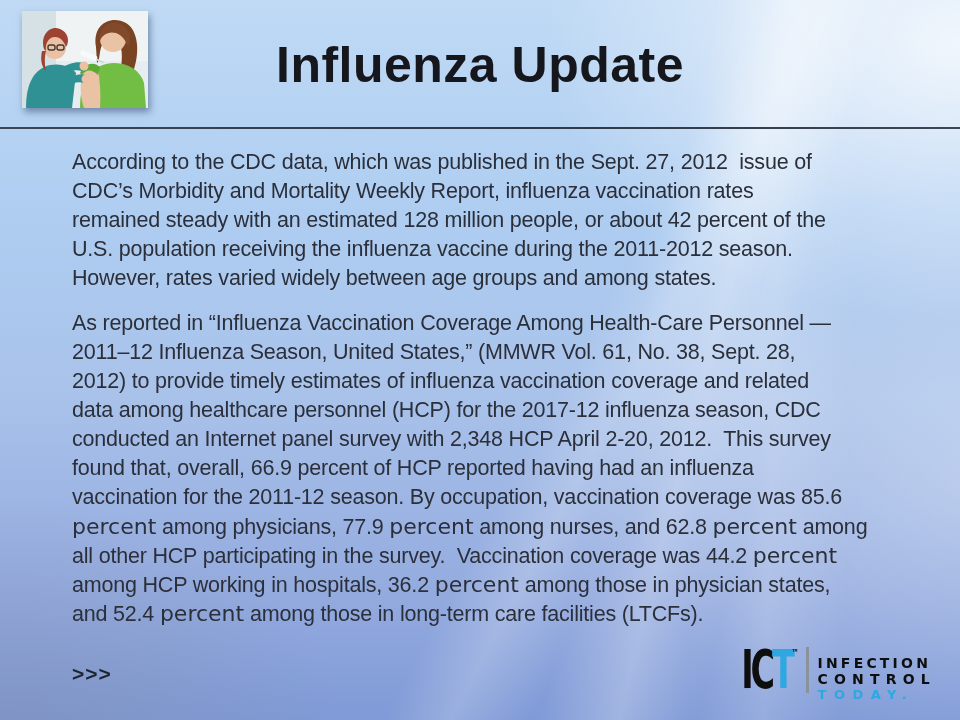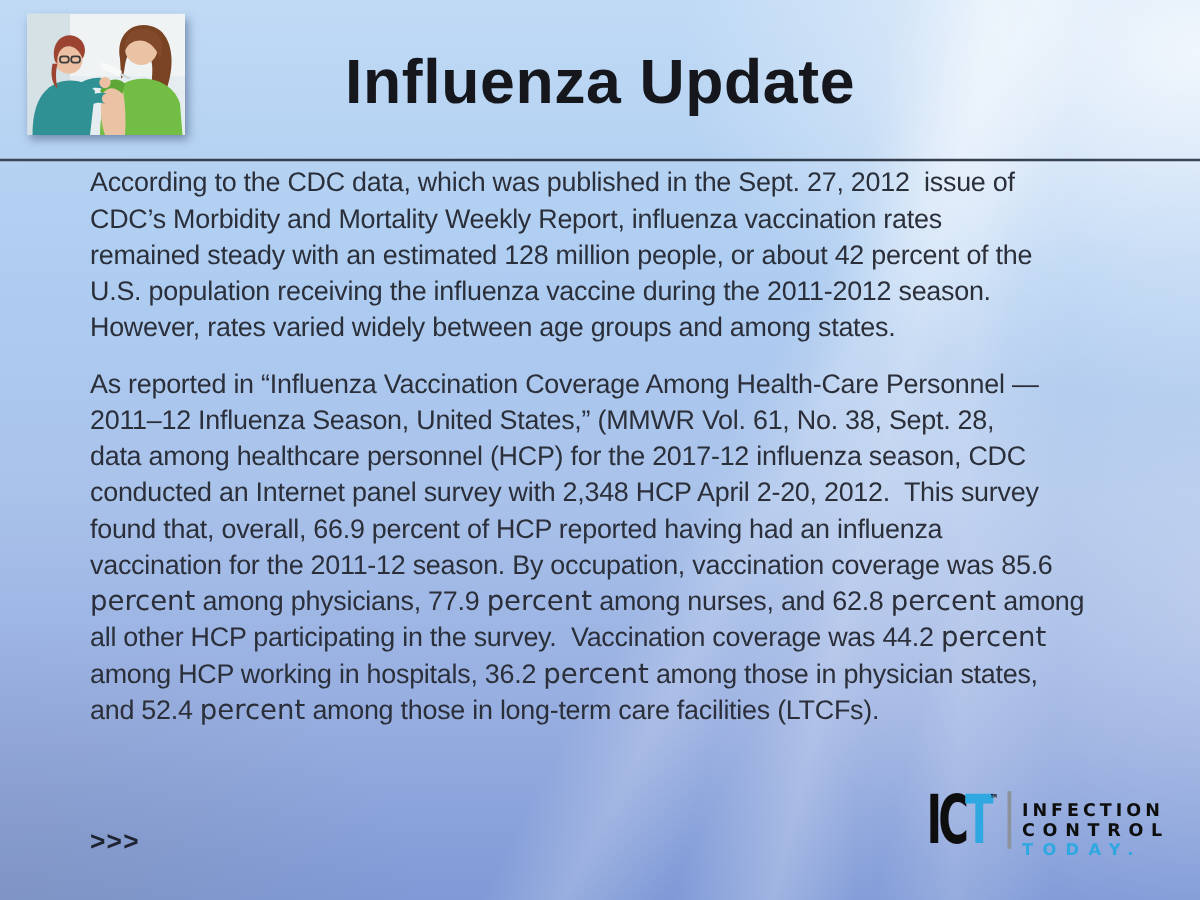--- a/index.html
+++ b/index.html
@@ -31,39 +31,39 @@
   .title{
     position:absolute;left:0;top:36px;width:100%;margin:0;
     text-align:center;font-size:50px;font-weight:700;letter-spacing:.5px;
     color:var(--title-color,#15171c);
   }
   .hdivider{
     position:absolute;left:0;top:127px;width:960px;height:2px;
     background:linear-gradient(to right,#3c4554,#2e3746 55%,#3c4554);
   }
   .content{
-    position:absolute;left:72px;top:132px;width:840px;
+    position:absolute;left:72px;top:148px;width:840px;
     color:var(--body-color,#2b2f3a);
   }
   .para + .para{margin-top:16px;}
   .tline{
     white-space:pre;font-size:21.5px;line-height:29px;height:29px;
     letter-spacing:-0.2px;
   }
   .alt-font{
     font-family:"DejaVu Sans",sans-serif;
     font-size:22px;letter-spacing:0;
   }
   .more{
     position:absolute;left:72px;top:662px;
     font-size:21px;font-weight:bold;letter-spacing:1px;
     color:var(--marker-color,#1d2330);
   }
   .logo{
-    position:absolute;right:24px;bottom:31px;
+    position:absolute;right:24px;bottom:17px;
     display:flex;align-items:center;
   }
   .logo-mark{
     font-family:"DejaVu Sans",sans-serif;font-weight:bold;
     font-size:54px;line-height:46px;letter-spacing:-5px;
     transform:scaleX(.62);transform-origin:right center;
     color:var(--logo-black,#0e0e0e);
   }
   .mark-blue{color:var(--logo-blue,#2fa8e1);}
   .tm{font-size:11px;letter-spacing:0;vertical-align:top;line-height:14px;}
@@ -116,20 +116,21 @@
     <div class="para">
         <div class="tline"><span>According to the CDC data, which was published in the Sept. 27, 2012  issue of</span></div>
         <div class="tline"><span>CDC’s Morbidity and Mortality Weekly Report, influenza vaccination rates</span></div>
         <div class="tline"><span>remained steady with an estimated 128 million people, or about 42 percent of the</span></div>
         <div class="tline"><span>U.S. population receiving the influenza vaccine during the 2011-2012 season.</span></div>
         <div class="tline"><span>However, rates varied widely between age groups and among states.</span></div>
       </div>
     <div class="para">
         <div class="tline"><span>As reported in “Influenza Vaccination Coverage Among Health-Care Personnel —</span></div>
         <div class="tline"><span>2011–12 Influenza Season, United States,” (MMWR Vol. 61, No. 38, Sept. 28,</span></div>
+        <div class="tline"><span>2012) to provide timely estimates of influenza vaccination coverage and related</span></div>
         <div class="tline"><span>data among healthcare personnel (HCP) for the 2017-12 influenza season, CDC</span></div>
         <div class="tline"><span>conducted an Internet panel survey with 2,348 HCP April 2-20, 2012.  This survey</span></div>
         <div class="tline"><span>found that, overall, 66.9 percent of HCP reported having had an influenza</span></div>
         <div class="tline"><span>vaccination for the 2011-12 season. By occupation, vaccination coverage was 85.6</span></div>
         <div class="tline"><span class="alt-font">percent</span><span> among physicians, 77.9 </span><span class="alt-font">percent</span><span> among nurses, and 62.8 </span><span class="alt-font">percent</span><span> among</span></div>
         <div class="tline"><span>all other HCP participating in the survey.  Vaccination coverage was 44.2 </span><span class="alt-font">percent</span></div>
         <div class="tline"><span>among HCP working in hospitals, 36.2 </span><span class="alt-font">percent</span><span> among those in physician states,</span></div>
         <div class="tline"><span>and 52.4 </span><span class="alt-font">percent</span><span> among those in long-term care facilities (LTCFs).</span></div>
       </div>
   </div>

